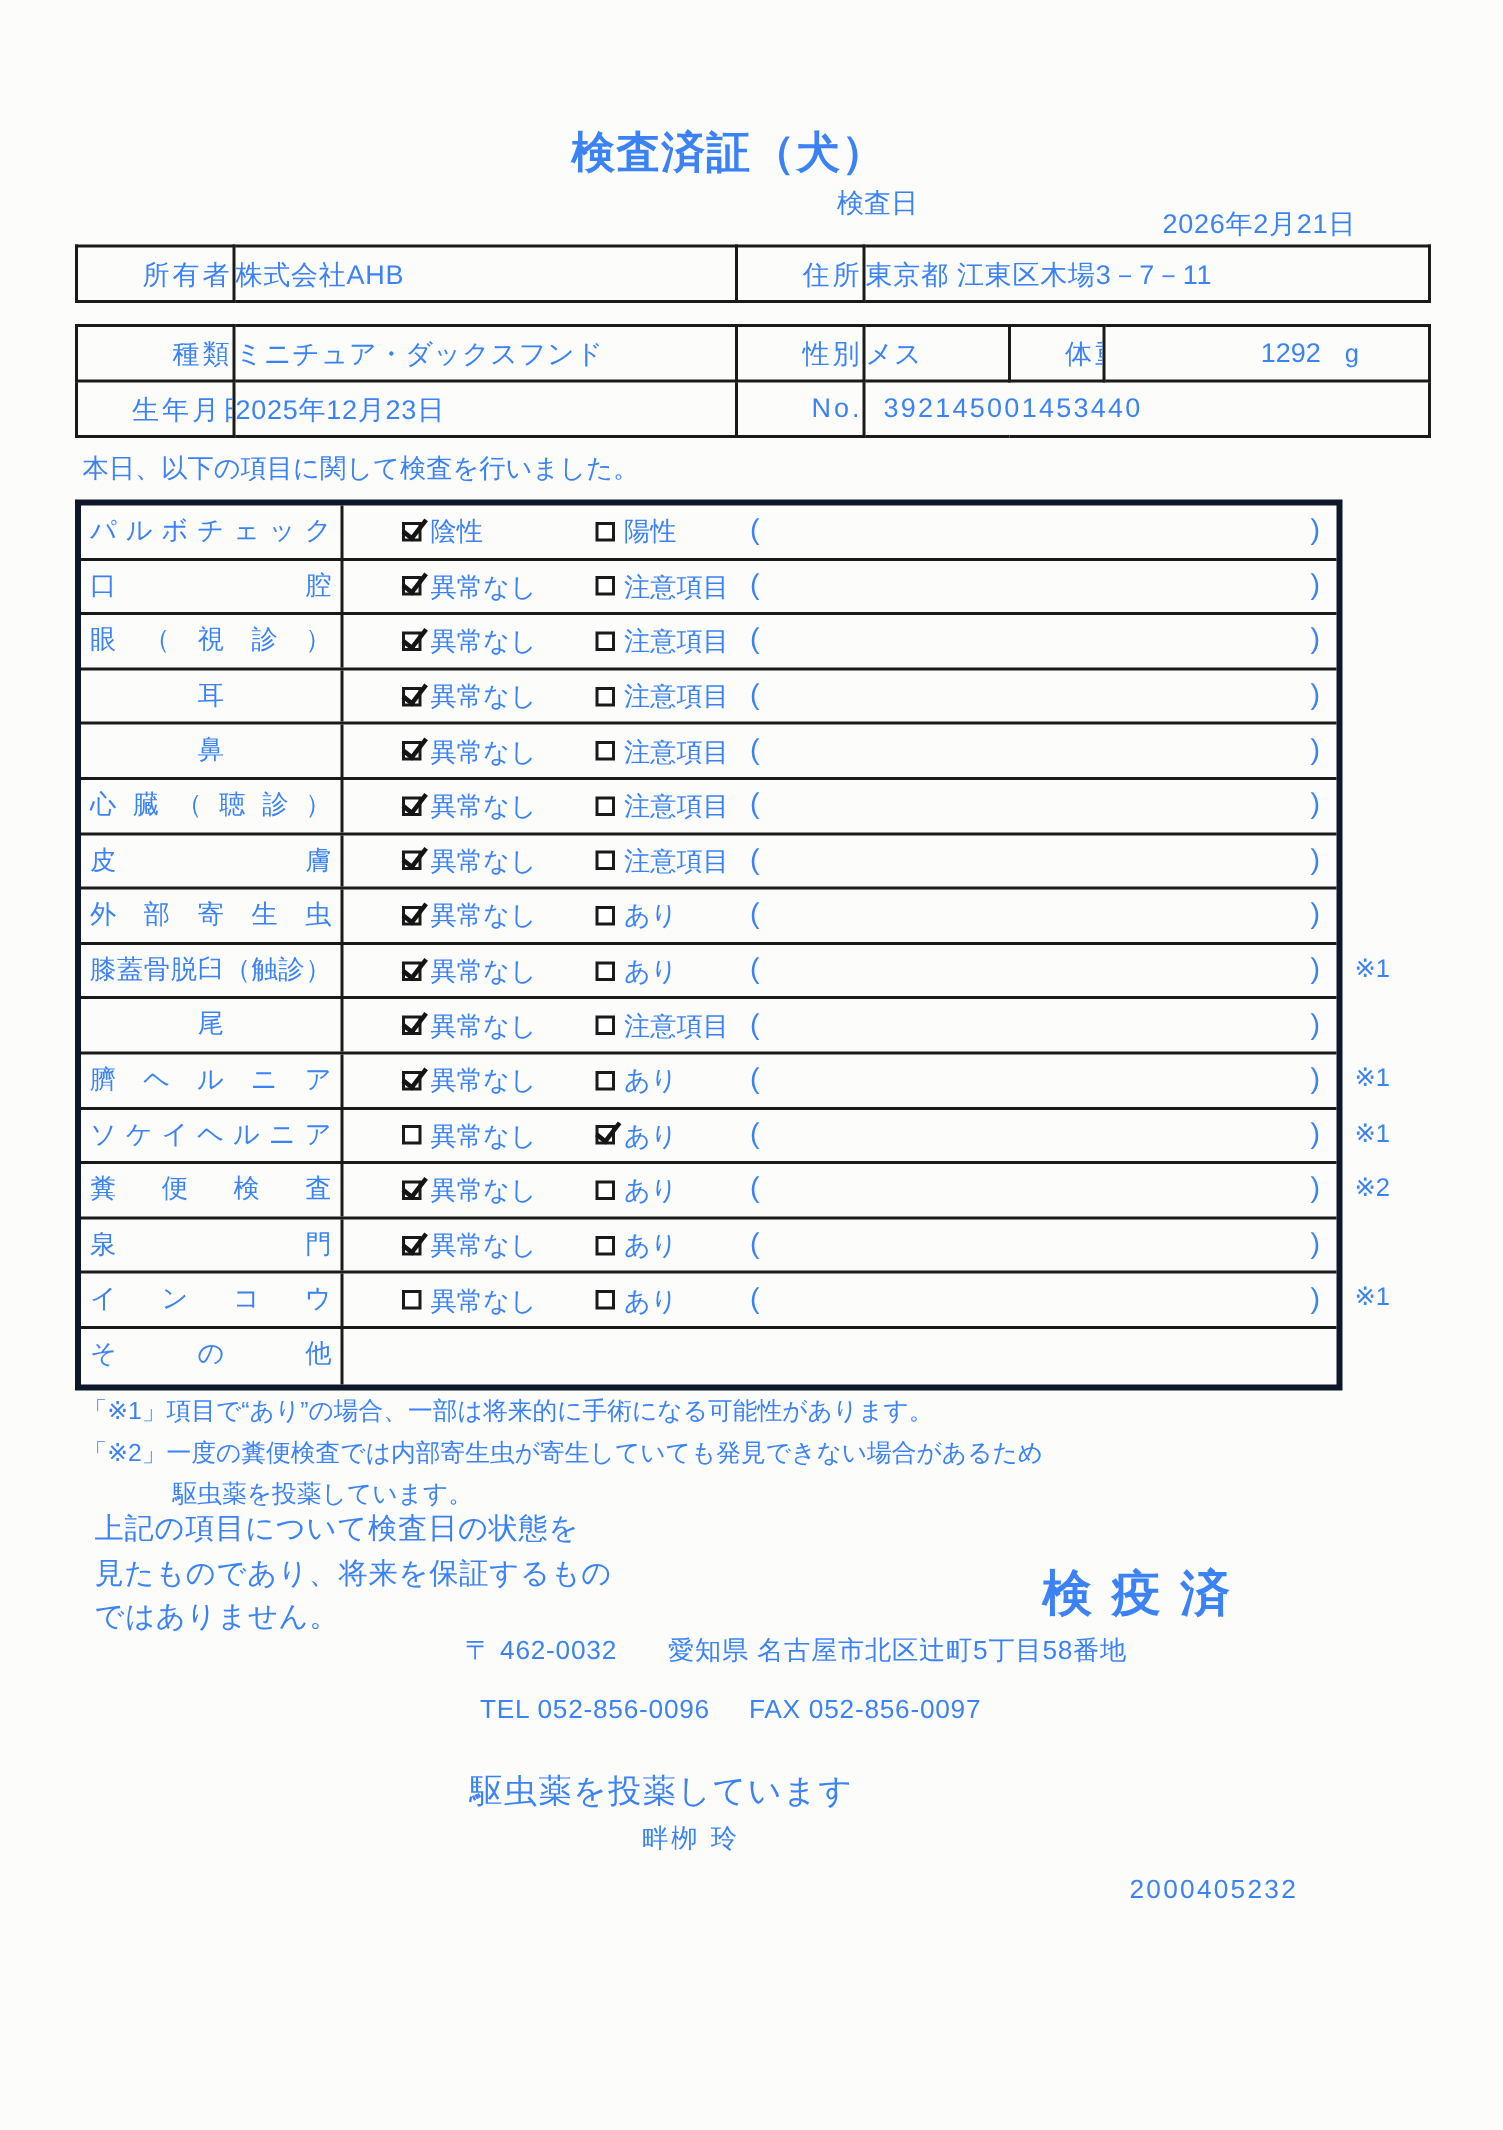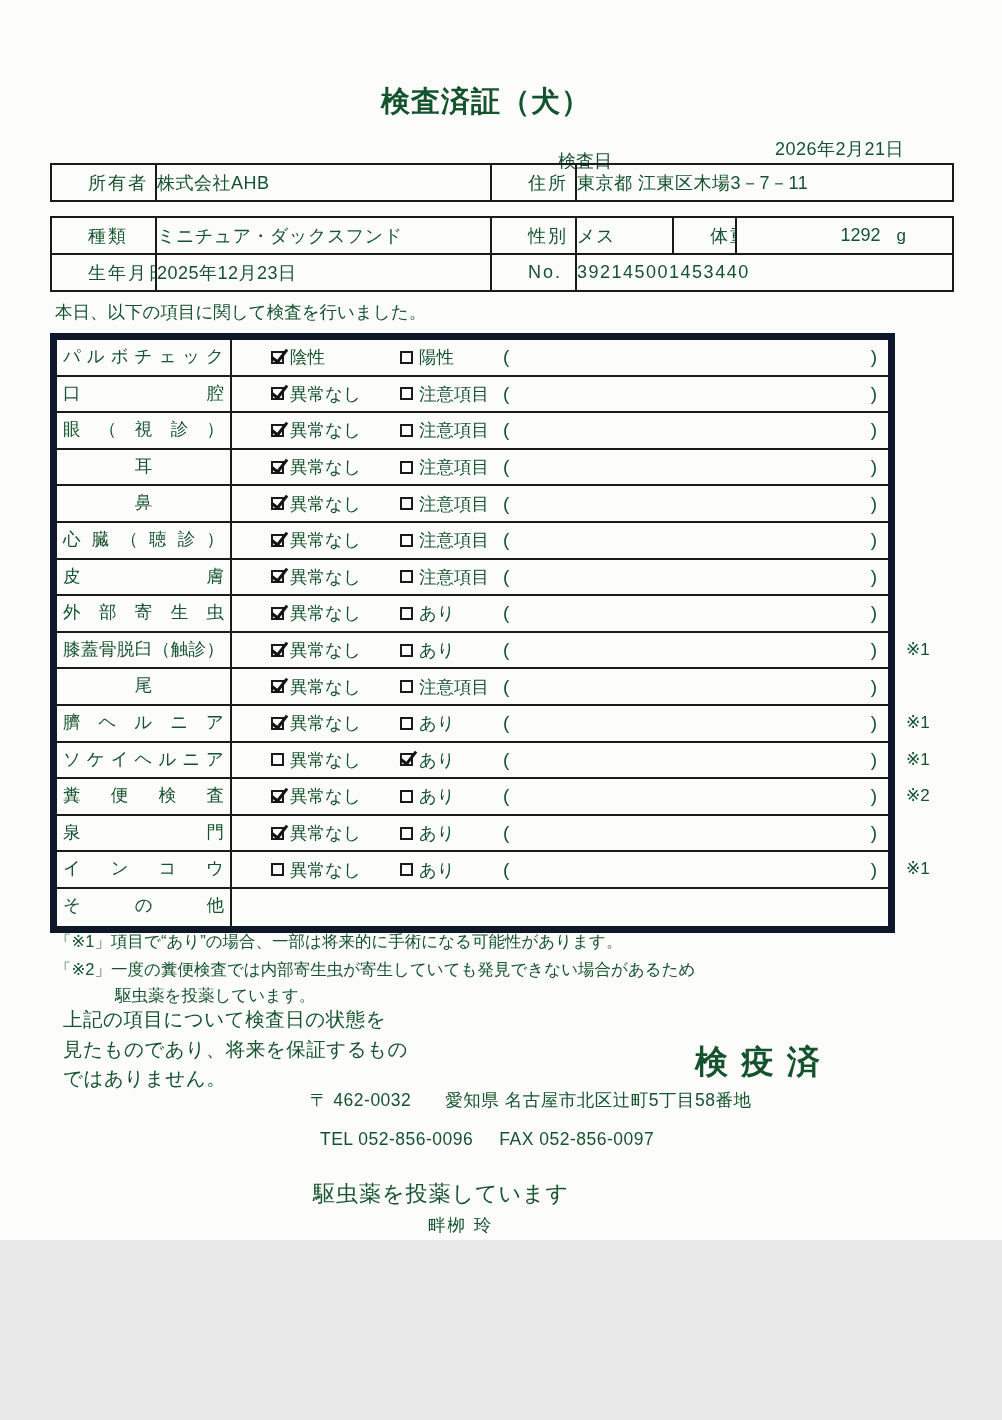--- a/index.html
+++ b/index.html
@@ -1,44 +1,44 @@
 <!DOCTYPE html>
 <html><head>
 <meta charset="utf-8">
 <style>
   * { margin:0; padding:0; box-sizing:border-box; }
   html,body { background:#e9e9e9; }
   body { width:1002px; height:1420px; }
   .page {
-    position:relative; width:1002px; height:1240px;
-    background:#fcfcfb; color:#14532d;
+    position:relative; width:1002px; height:1420px;
+    background:#fcfcfb; color:#3b82f6;
     font-family:"Liberation Sans","DejaVu Sans",sans-serif;
     overflow:hidden;
   }
   .title {
     position:absolute; top:82px; left:0; width:972px;
     text-align:center; font-size:29px; font-weight:600; letter-spacing:1px;
   }
-  .date-label { position:absolute; top:149px; left:558px; font-size:18px; }
+  .date-label { position:absolute; top:123px; left:558px; font-size:18px; }
   .date-value { position:absolute; top:137px; left:775px; font-size:18px; letter-spacing:0.5px; }
 
   table.grid { position:absolute; left:50px; border-collapse:collapse; table-layout:fixed; width:902px; }
   .owner-table { top:163px; }
   .animal-table { top:216px; }
   table.grid td { border:2px solid #1a1a1a; height:37px; font-size:18px; vertical-align:middle; overflow:hidden; white-space:nowrap; }
-  td.hdr { text-align:left; letter-spacing:2px;padding-left:36px; }
+  td.hdr { text-align:right; letter-spacing:2px;padding-left:36px; }
   td.val { letter-spacing:0.5px; }
   td.breed-val { font-size:17px; }
   td.weight-cell { text-align:right; padding-right:46px; font-size:19px; }
   td.weight-cell .unit { margin-left:16px; font-size:17px; }
-  td.no-val { font-size:19px; letter-spacing:1.5px; }
+  td.no-val { padding-left:12px; font-size:19px; letter-spacing:1.5px; }
 
   .intro { position:absolute; top:300px; left:55px; font-size:17.5px; }
 
-  .chk-table { position:absolute; top:333px; left:50px; width:845px; border:7px solid #0f172a; }
+  .chk-table { position:absolute; top:333px; left:50px; width:845px; border:4px solid #0f172a; }
   .chk-row { position:relative; display:flex; align-items:stretch; height:36.6px; border-bottom:2px solid #1a1a1a; }
   .chk-row:last-child { border-bottom:none; }
   .chk-label {
     flex:0 0 175px; border-right:2px solid #1a1a1a; padding:0 6px;
     font-size:17.5px; line-height:33px;
     text-align:justify; text-align-last:justify; overflow:hidden;
   }
   .chk-label.single { text-align-last:center; }
   .chk-body { flex:1; display:flex; align-items:center; padding-left:9px; }
   .opt { display:flex; align-items:center; font-size:17.5px;padding-left:30px; }

